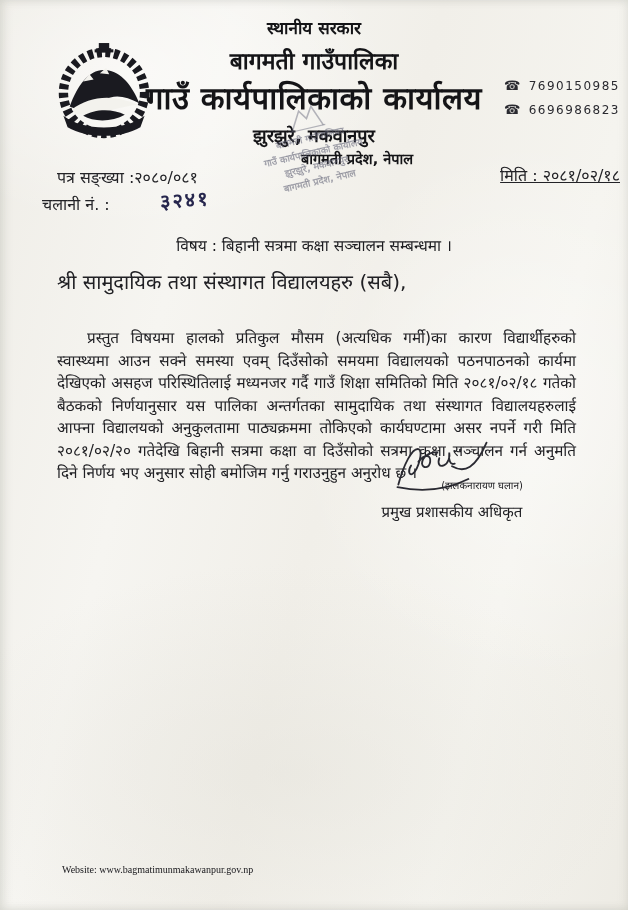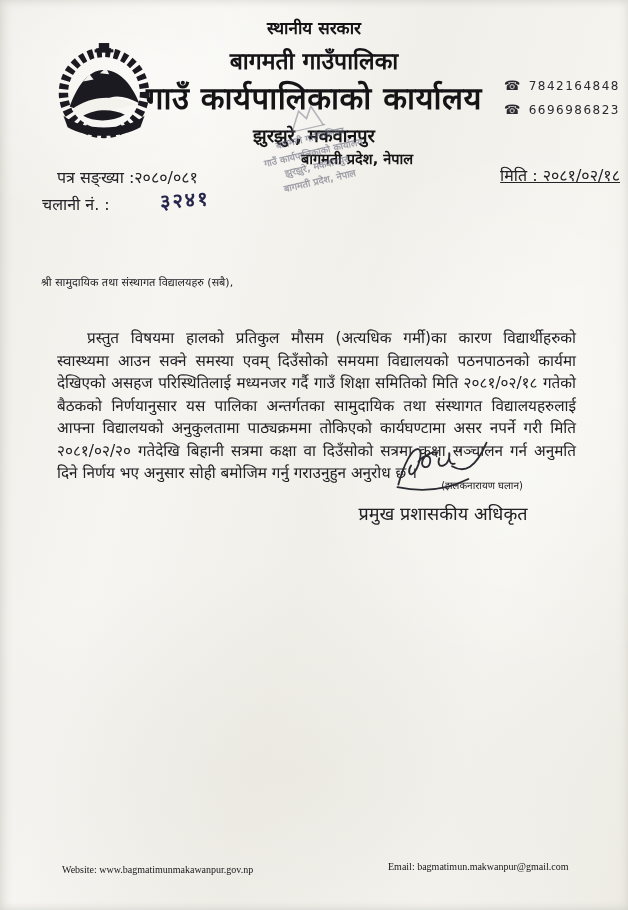--- a/index.html
+++ b/index.html
@@ -42,30 +42,30 @@
   .date-line { right:8px; top:164px;text-decoration:underline; }
   .chalani   { left:42px; top:193px; }
   .chalani-val {
     left:160px; top:186px;
     font-size:20px; font-weight:bold;
     color:#26264d;
     transform: rotate(-4deg);
     letter-spacing:2px;
   }
   .subject { left:0; right:0; top:234px; text-align:center; font-size:15.5px; color:#1d1d21; }
-  .addressee { left:41px; top:270px; font-size:11px; line-height:25px; color:#202024; }
+  .addressee { left:57px; top:270px; font-size:20px; line-height:25px; color:#202024; }
   .body-par {
     left:57px; top:327px; width:519px;
     font-size:15.3px; line-height:22.5px;
     text-align:justify; text-indent:30px;
     color:#202024;
   }
   .sig-svg { left:392px; top:437px; width:100px; height:55px; }
   .sig-name  { left:352px; top:478px; width:260px; text-align:center; font-size:10px; color:#202024; }
-  .sig-title { left:313px; top:501px; width:260px; text-align:center; font-size:18px; color:#202024; }
+  .sig-title { left:322px; top:501px; width:260px; text-align:center; font-size:15px; color:#202024; }
   .footer { font-family:"Liberation Serif", serif; font-size:10px; color:#17171b; }
   .website { left:62px;  top:864px; }
   .email   { left:388px; top:861px; }
 </style>
 </head>
 <body>
 
 <div class="page">
 
   <svg class="abs logo" viewBox="0 0 100 100" aria-hidden="true">
@@ -81,21 +81,21 @@
 
   <div class="abs hdr hdr-l1">स्थानीय सरकार</div>
   <div class="abs hdr hdr-l2">बागमती गाउँपालिका</div>
   <div class="abs hdr hdr-l3">गाउँ कार्यपालिकाको कार्यालय</div>
   <div class="abs hdr hdr-l4">झुरझुरे, मकवानपुर</div>
   <div class="abs hdr hdr-l5">बागमती प्रदेश, नेपाल</div>
 
   <div class="abs phones">
     <div class="phone-row">
       <span class="phone-ic">☎</span>
-      <span>7842164848</span>
+      <span>7690150985</span>
     </div>
     <div class="phone-row">
       <span class="phone-ic">☎</span>
       <span>6696986823</span>
     </div>
   </div>
 
   <div class="abs stamp">
     <svg width="40" height="26" viewBox="0 0 40 26">
       <path d="M4,24 L15,5 L21,14 L28,3 L36,24" fill="none" stroke="currentColor" stroke-width="1.6"></path>
@@ -105,20 +105,21 @@
     <div>गाउँ कार्यपालिकाको कार्यालय</div>
     <div>झुरझुरे, मकवानपुर</div>
     <div>बागमती प्रदेश, नेपाल</div>
   </div>
 
   <div class="abs meta letter-no">पत्र सङ्ख्या :२०८०/०८१</div>
   <div class="abs meta date-line">मिति : २०८१/०२/१८</div>
   <div class="abs meta chalani">चलानी नं. :</div>
   <div class="abs chalani-val">३२४१</div>
 
+  <div class="abs subject">विषय : बिहानी सत्रमा कक्षा सञ्चालन सम्बन्धमा ।</div>
 
   <div class="abs addressee">
     <div>श्री सामुदायिक तथा संस्थागत विद्यालयहरु (सबै),</div>
   </div>
 
   <div class="abs body-par">प्रस्तुत विषयमा हालको प्रतिकुल मौसम (अत्यधिक गर्मी)का कारण विद्यार्थीहरुको स्वास्थ्यमा आउन सक्ने समस्या एवम् दिउँसोको समयमा विद्यालयको पठनपाठनको कार्यमा देखिएको असहज परिस्थितिलाई मध्यनजर गर्दै गाउँ शिक्षा समितिको मिति २०८१/०२/१८ गतेको बैठकको निर्णयानुसार यस पालिका अन्तर्गतका सामुदायिक तथा संस्थागत विद्यालयहरुलाई आफ्ना विद्यालयको अनुकुलतामा पाठ्यक्रममा तोकिएको कार्यघण्टामा असर नपर्ने गरी मिति २०८१/०२/२० गतेदेखि बिहानी सत्रमा कक्षा वा दिउँसोको सत्रमा कक्षा सञ्चालन गर्न अनुमति दिने निर्णय भए अनुसार सोही बमोजिम गर्नु गराउनुहुन अनुरोध छ ।</div>
 
   <svg class="abs sig-svg" viewBox="0 0 110 60" aria-hidden="true">
     <g fill="none" stroke="#2a2a32" stroke-width="2" stroke-linecap="round">
       <path d="M7,52 C13,30 22,12 29,13 C35,14 29,35 23,40 C19,43 17,37 21,31"></path>
@@ -127,15 +128,14 @@
       <path d="M66,32 C80,40 92,34 104,6"></path>
       <path d="M6,55 C35,61 62,57 84,46"></path>
       <circle cx="75" cy="14" r="1.4" fill="#2a2a32" stroke="none"></circle>
     </g>
   </svg>
 
   <div class="abs sig-name">(झलकनारायण घलान)</div>
   <div class="abs sig-title">प्रमुख प्रशासकीय अधिकृत</div>
 
   <div class="abs footer website">Website: www.bagmatimunmakawanpur.gov.np</div>
-  <div class="abs footer email">Email: bagmatimun.makwanpur@gmail.com</div>
 
 </div>
 
 </body></html>

